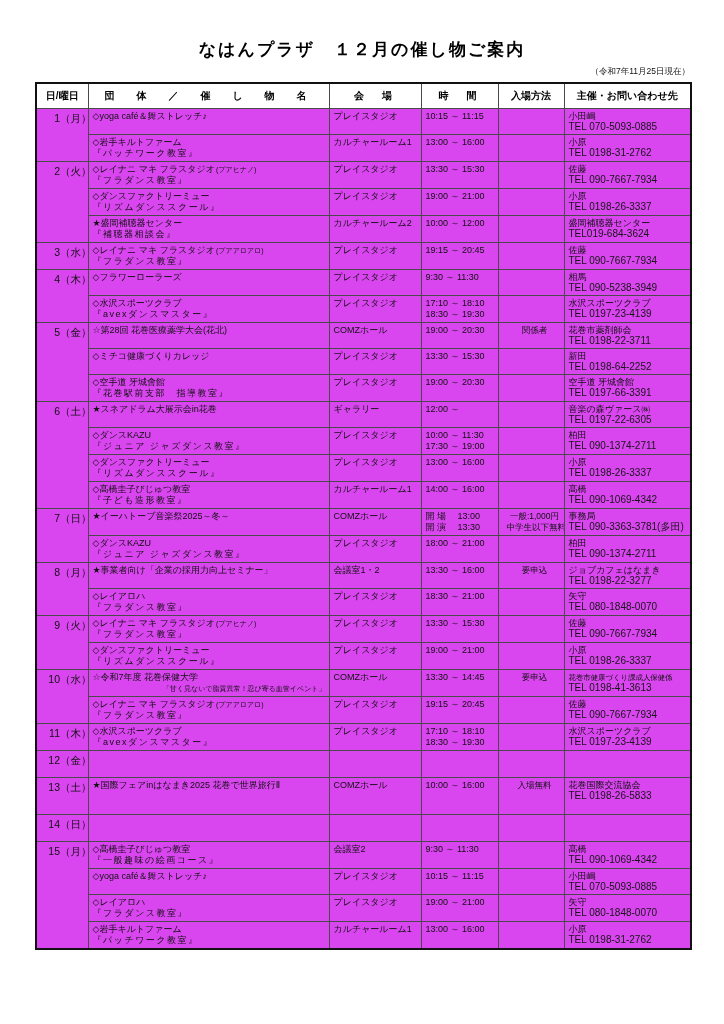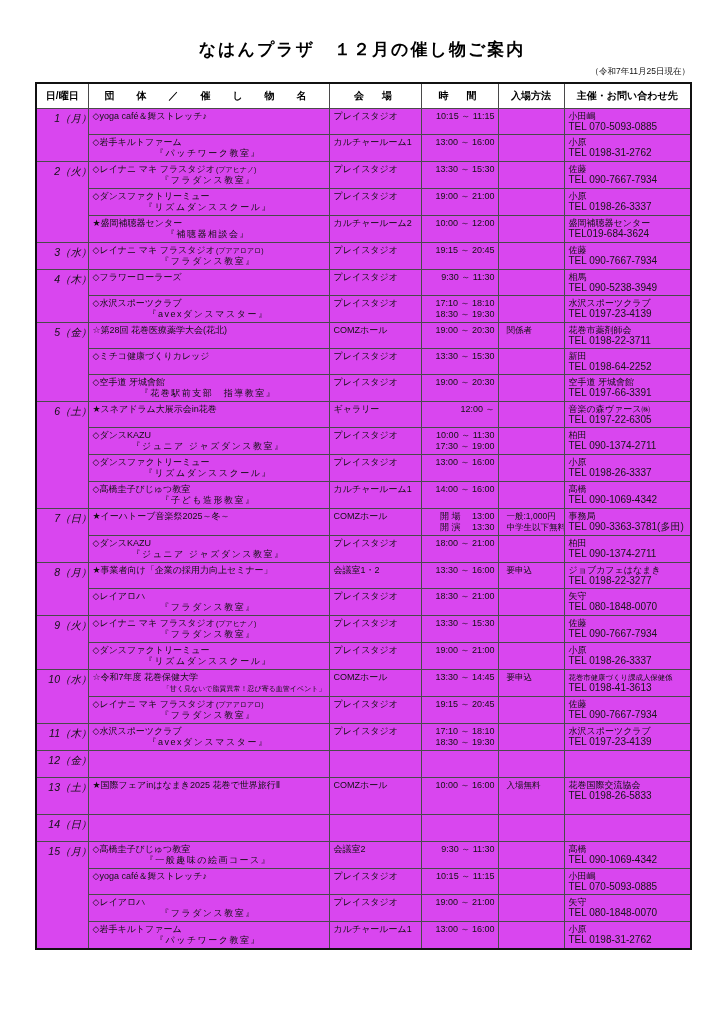--- a/index.html
+++ b/index.html
@@ -60,47 +60,46 @@
     padding:2px 3px 2px 4px;
     font-size:9px;
     line-height:11px;
     overflow:hidden;
   }
   td.day-cell{
     text-align:left;
     padding-top:4px;
     font-size:10.5px;
     white-space:nowrap;
-    font-style:italic;
   }
   td.day-cell .d-num{
     display:inline-block;
     width:19px;
     text-align:right;
   }
   td.day-cell .d-week{display:inline-block;}
   .org-line{display:flex;align-items:flex-end;white-space:nowrap;}
   .org-name{font-size:9px;}
   .org-note{font-size:7px;margin-left:1px;}
   .org-sub{
-    text-align:center;
+    text-align:left;
     font-size:9px;
     letter-spacing:1.5px;
     padding-right:2px;
     white-space:nowrap;
   }
   .org-subnote{
     text-align:right;
     font-size:7px;
     letter-spacing:0;
     white-space:nowrap;
   }
   td.venue-cell{font-size:9px;}
-  td.time-cell{text-align:right;font-size:9px;white-space:nowrap;margin-top:24px;}
-  td.adm-cell{text-align:left;font-size:8.5px;padding-left:8px;padding-right:1px;white-space:nowrap;margin-top:31px;}
+  td.time-cell{text-align:left;font-size:9px;white-space:nowrap;margin-top:24px;}
+  td.adm-cell{text-align:center;font-size:8.5px;padding-left:8px;padding-right:1px;white-space:nowrap;margin-top:31px;}
   td.contact-cell .c-name{font-size:9px;white-space:nowrap;}
   td.contact-cell .c-name.small{font-size:7.4px;}
   td.contact-cell .c-tel{font-size:10px;line-height:10px;white-space:nowrap;color:#161616;}
   tr.empty-row td{height:20px;}
   tr.tall-row td{height:30px;}
 </style>
 </head>
 <body>
 
 <div class="page">

